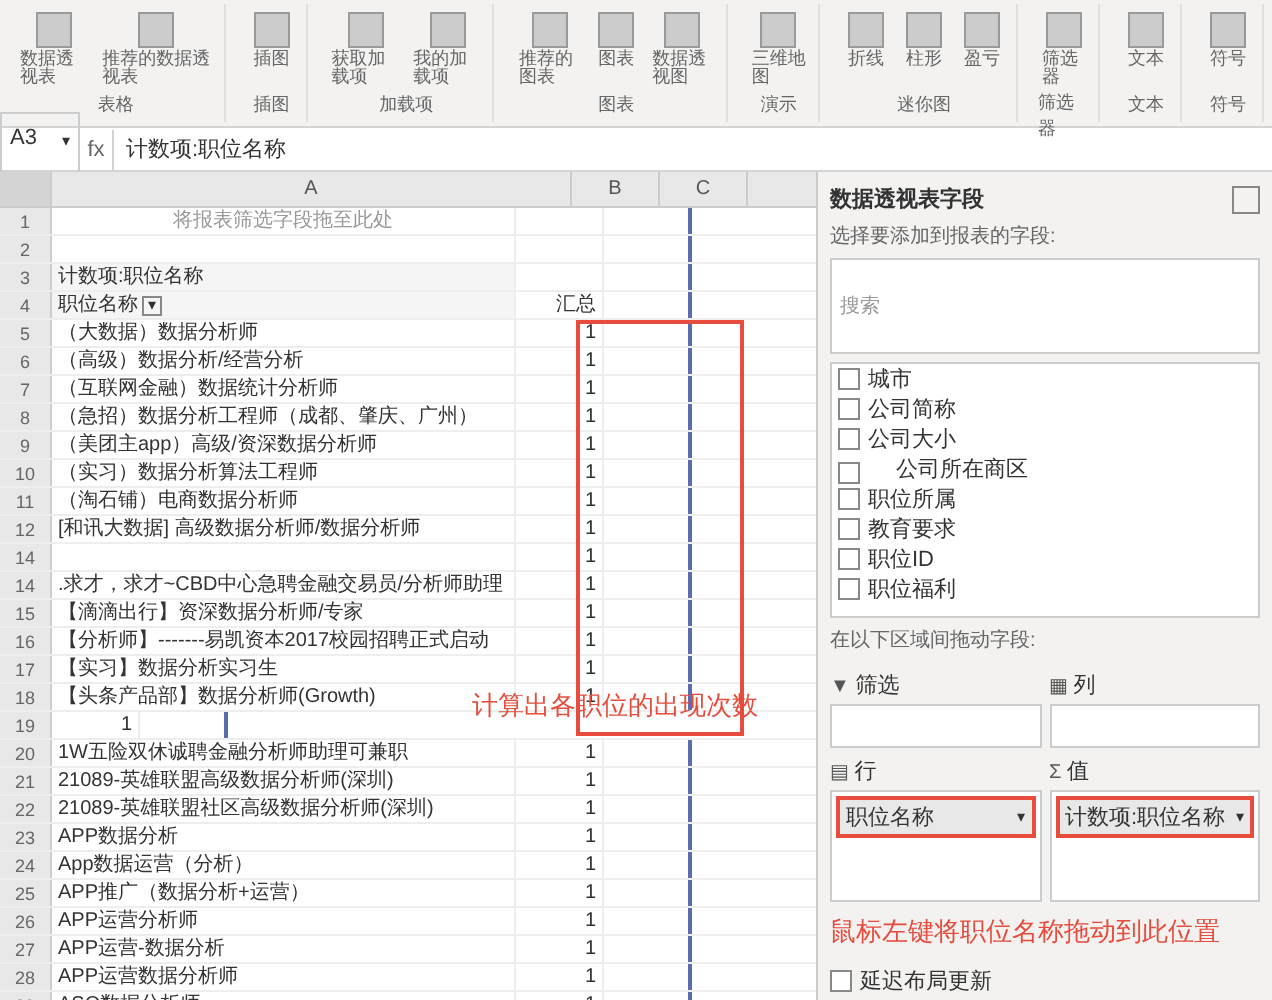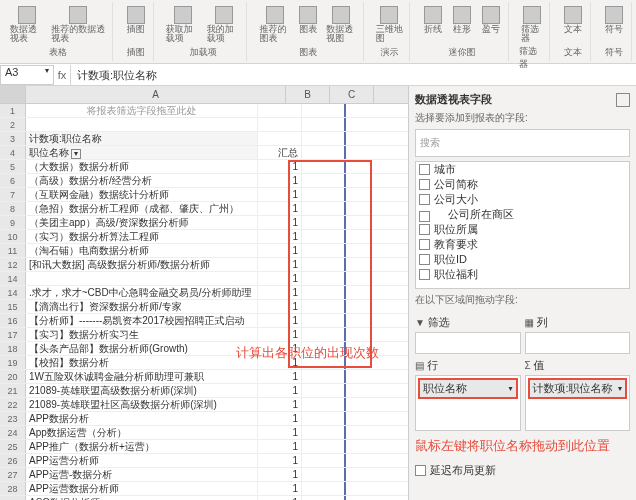--- a/index.html
+++ b/index.html
@@ -5,21 +5,21 @@
 *{box-sizing:border-box;margin:0;padding:0;font-family:"Microsoft YaHei",sans-serif;font-size:11px;color:#333}
 body{background:#fff;width:636px;height:500px;overflow:hidden;position:relative}
 .ribbon{height:64px;background:#f3f2f1;border-bottom:1px solid #d4d4d4;display:flex;padding:2px 4px;gap:6px}
 .rgroup{display:flex;flex-direction:column;align-items:center;justify-content:space-between;padding:2px 4px;border-right:1px solid #e0e0e0}
 .rbtns{display:flex;gap:3px}
 .rbtn{display:flex;flex-direction:column;align-items:center;gap:1px;padding:2px;cursor:pointer;min-width:26px}
 .rbtn .ico{width:18px;height:18px;background:#ccc;border:1px solid #999}
 .rbtn span{font-size:9px;color:#666;line-height:1}
 .rlbl{font-size:9px;color:#666}
 .fbar{height:22px;display:flex;align-items:center;border-bottom:1px solid #d4d4d4;background:#fff}
-.nbox{width:54px;height:20px;border:1px solid #ccc;padding:0 4px;display:flex;align-items:flex-start;justify-content:space-between}
+.nbox{width:40px;height:20px;border:1px solid #ccc;padding:18px 4px;display:flex;align-items:flex-end;justify-content:space-between}
 .fx{width:16px;text-align:center;color:#666}
 .fval{flex:1;padding:0 6px;border-left:1px solid #d4d4d4;height:20px;line-height:20px}
 .main{display:flex;height:428px}
 .sheet{flex:1;overflow:hidden;position:relative}
 .hdr{display:flex;height:18px;background:#e8e8e8;border-bottom:1px solid #ccc}
 .hc{border-right:1px solid #ccc;text-align:center;line-height:18px;font-size:10px;color:#555}
 .hc.sel{width:26px;background:#d4d4d4}
 .hc.a{width:260px}
 .hc.b{width:44px}
 .hc.c{width:44px}
@@ -31,21 +31,21 @@
 .cc{width:44px;border-right:2px solid #5b6db0;line-height:14px}
 .row.r1 .ca{text-align:center;color:#999}
 .row.r3 .ca,.row.r4 .ca{background:#f5f5f5}
 .dd{display:inline-block;width:10px;height:10px;border:1px solid #888;margin-left:2px;font-size:8px;text-align:center;line-height:8px}
 .redbox{position:absolute;border:2px solid #e74c3c;pointer-events:none}
 .redtxt{position:absolute;color:#e74c3c;font-size:13px}
 .panel{width:228px;background:#f3f2f1;border-left:1px solid #ccc;padding:6px;display:flex;flex-direction:column;gap:4px}
 .ptitle{font-size:13px;font-weight:bold;color:#333;display:flex;justify-content:space-between;align-items:center}
 .gear{width:14px;height:14px;border:1px solid #888}
 .psub{font-size:10px;color:#666}
-.search{border:1px solid #ccc;background:#fff;padding:6px 4px;font-size:10px;color:#999}
+.search{border:1px solid #ccc;background:#fff;padding:16px 4px;font-size:10px;color:#999}
 .flds{border:1px solid #ccc;background:#fff;height:128px;overflow:hidden}
 .fld{display:flex;align-items:center;padding:0 3px;gap:4px;font-size:10px}
 .cb2{width:11px;height:11px;border:1px solid #888;background:#fff;display:inline-block}
 .areas{display:grid;grid-template-columns:1fr 1fr;gap:4px;margin-top:4px}
 .area{display:flex;flex-direction:column;gap:2px}
 .albl{font-size:10px;color:#555}
 .abox{border:1px solid #ccc;background:#fff;min-height:22px;padding:2px}
 .abox.tall{min-height:56px}
 .tag{background:#e8e8e8;border:1px solid #bbb;padding:1px 3px;font-size:10px;display:flex;justify-content:space-between;align-items:center}
 .tag.red{border:2px solid #e74c3c}
@@ -284,21 +284,20 @@
           <div class="cc"></div>
         </div>
         <div class="row r18">
           <div class="rn">18</div>
           <div class="ca">【头条产品部】数据分析师(Growth)</div>
           <div class="cb">1</div>
           <div class="cc"></div>
         </div>
         <div class="row r19">
           <div class="rn">19</div>
-          <div class="ca">【校招】数据分析</div>
           <div class="cb">1</div>
           <div class="cc"></div>
         </div>
         <div class="row r20">
           <div class="rn">20</div>
           <div class="ca">1W五险双休诚聘金融分析师助理可兼职</div>
           <div class="cb">1</div>
           <div class="cc"></div>
         </div>
         <div class="row r21">

